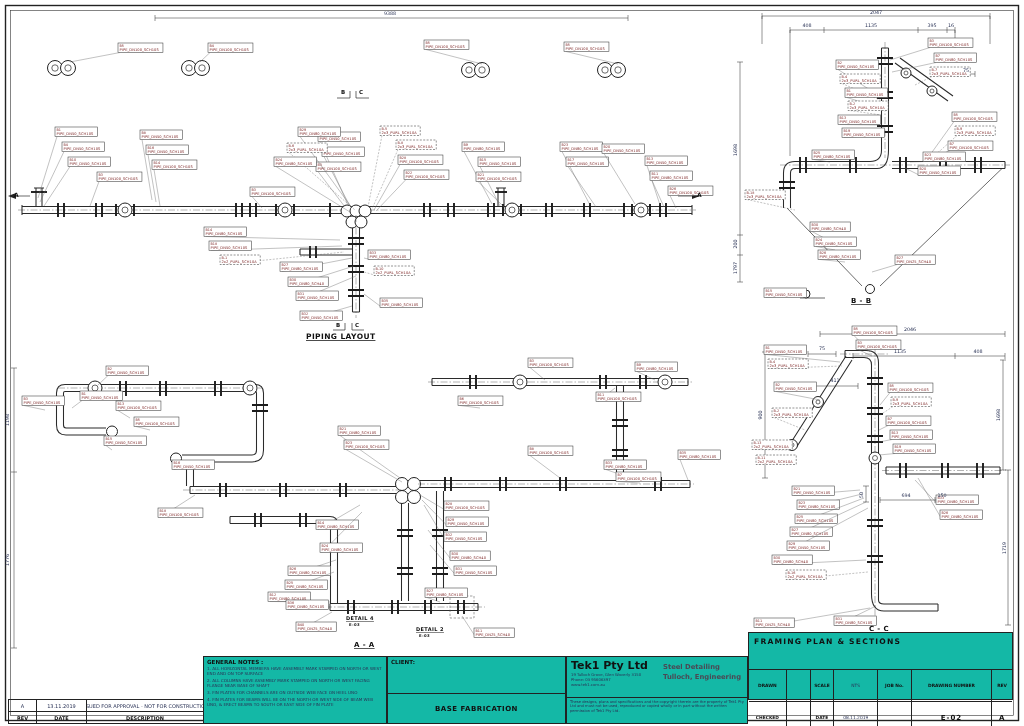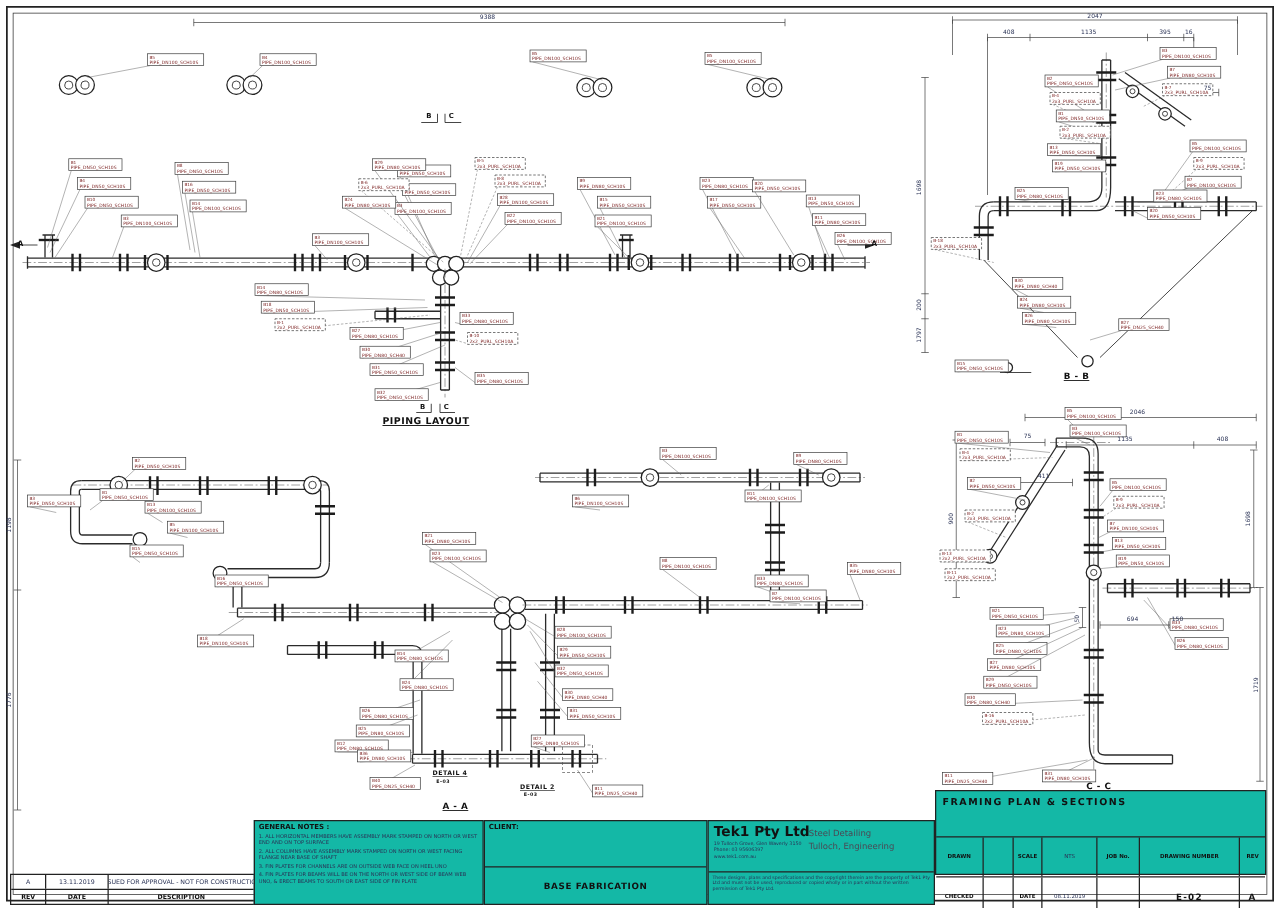--- a/index.html
+++ b/index.html
@@ -34,21 +34,21 @@
   #rev-table .hdr{color:#111;font-weight:bold}
   #notes-box{left:203px;top:656px;width:184px;height:68px;padding:2px 3px}
   #notes-title{font-size:5.6px;font-weight:bold;color:#111;margin-bottom:1px}
   .note-item{font-size:4.1px;color:#2a3356;line-height:1.3;margin-bottom:1.5px}
   #client-box{left:387px;top:656px;width:179px;height:68px}
   #client-label{font-size:5.6px;font-weight:bold;padding:2px 3px}
   #fab-cell{position:absolute;left:0;bottom:0;width:100%;height:30px;border-top:1px solid #222;display:flex;align-items:center;justify-content:center;font-size:7px;font-weight:bold;letter-spacing:.5px}
   #company-box{left:566px;top:656px;width:182px;height:68px}
   #co-name{font-size:11px;font-weight:bold;padding:2px 0 0 4px;color:#111}
   .co-addr{font-size:3.8px;color:#2a3356;padding-left:4px;line-height:1.35}
-  #co-svc{position:absolute;left:80px;top:5px;font-size:6.8px;font-weight:normal;color:#4a4a55;line-height:1.5}
+  #co-svc{position:absolute;left:96px;top:5px;font-size:6.8px;font-weight:bold;color:#4a4a55;line-height:1.5}
   #co-copy{position:absolute;left:0;bottom:0;width:100%;height:26px;border-top:1px solid #222;font-size:3.7px;color:#2a3356;padding:1.5px 3px;line-height:1.35}
   #title-box{left:748px;top:632px;width:265px;height:68px}
   #tb-title{height:36px;font-size:7.6px;font-weight:bold;letter-spacing:1.2px;padding:4px 0 0 5px}
   .tb-row{display:flex;height:32px;border-top:1px solid #222;font-size:4.4px}
   .tb-row .cell:last-child{border-right:none}
   .lab{font-weight:bold;color:#111}
   .val{color:#2a3356}
   .big{font-size:7px;font-weight:bold;color:#111;letter-spacing:1px}
 </style>
 </head>

